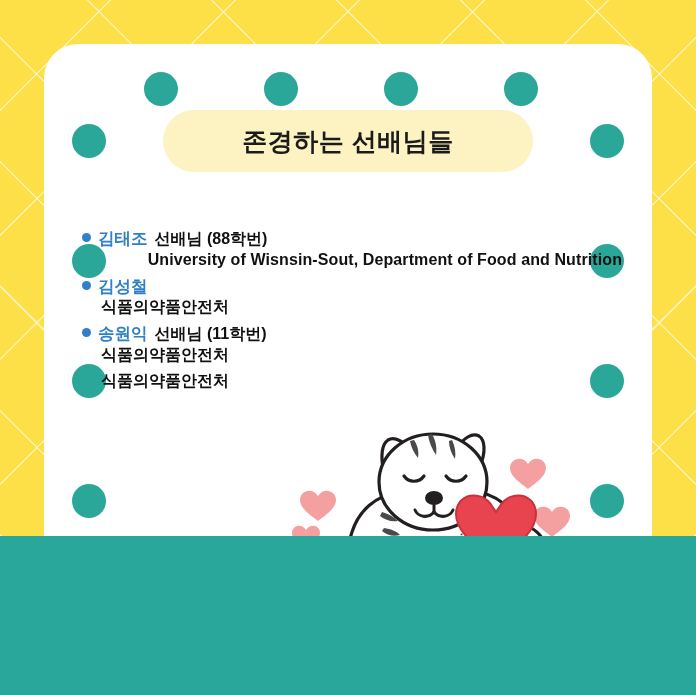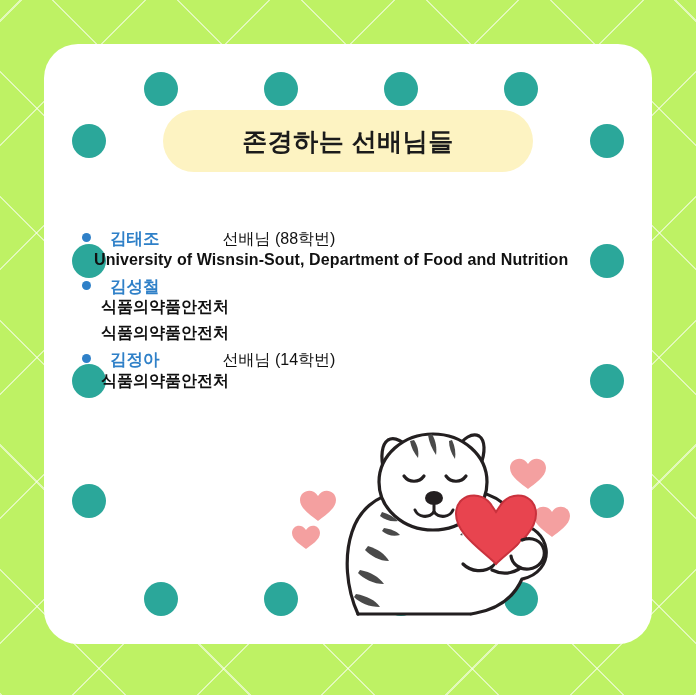--- a/index.html
+++ b/index.html
@@ -10,22 +10,22 @@
     width: 696px;
     height: 695px;
     overflow: hidden;
     font-family: "Liberation Sans", sans-serif;
     background: #2aa79b;
   }
 
   #canvas {
     position: relative;
     width: 696px;
-    height: 695px;
-    background: #bef264;
+    height: 536px;
+    background: #fde047;
     overflow: hidden;
   }
 
   
   .lattice {
     position: absolute;
     inset: 0;
     background-image:
       repeating-linear-gradient(45deg, rgba(255,255,255,0.55) 0px, rgba(255,255,255,0.55) 1.5px, rgba(255,255,255,0) 1.5px, rgba(255,255,255,0) 88px),
       repeating-linear-gradient(-45deg, rgba(255,255,255,0.55) 0px, rgba(255,255,255,0.55) 1.5px, rgba(255,255,255,0) 1.5px, rgba(255,255,255,0) 88px);
@@ -79,54 +79,54 @@
     left: 82px;
     top: 228px;
     width: 540px;
   }
   .entry {
     margin-bottom: 5px;
   }
   .entry-head {
     display: flex;
     align-items: baseline;
-    gap: 19px;
+    gap: 7px;
     line-height: 1.25;
     text-align: right;
   }
   .bullet {
     width: 9px;
     height: 9px;
     border-radius: 50%;
     background: #2f80c8;
     flex: 0 0 auto;
     position: relative;
     top: -2px;
   }
   .name {
     color: #2f80c8;
     font-size: 16.5px;
     font-weight: bold;
   }
   .suffix {
     color: #111111;
     font-size: 16px;
-    font-weight: normal;
-    margin-left: 44px;
+    font-weight: bold;
   }
   .affil {
     margin: 1px 0 0 19px;
     font-size: 16px;
     color: #111111;
     font-weight: 600;
     line-height: 1.3;
   }
   .affil.wide {
     margin-left: 12px;
     letter-spacing: 0.1px;
+    text-align: right;
   }
 
   
   .tiger-wrap {
     position: absolute;
     left: 286px;
     top: 400px;
     width: 320px;
     height: 235px;
   }
@@ -176,29 +176,29 @@
 
     <div class="entry">
       <div class="entry-head">
         <span class="bullet"></span>
         <span class="name">김성철</span>
       </div>
       <div class="affil">식품의약품안전처</div>
     </div>
 
     <div class="entry">
-      <div class="affil">식품의약품안전처</div>
-    </div>
-
-    <div class="entry">
       <div class="entry-head">
         <span class="bullet"></span>
-        <span class="name">김정아</span>
-        <span class="suffix">선배님 (14학번)</span>
+        <span class="name">송원익</span>
+        <span class="suffix">선배님 (11학번)</span>
       </div>
+      <div class="affil">식품의약품안전처</div>
+    </div>
+
+    <div class="entry">
       <div class="affil">식품의약품안전처</div>
     </div>
 
   </div>
 
   <div class="tiger-wrap">
     <svg width="320" height="235" viewBox="0 0 320 235">
 
       <g fill="#f4a0a0">
         <path d="M32 96 c-5-9 -18-6 -18 4 c0 9 12 16 18 21 c6-5 18-12 18-21 c0-10 -13-13 -18-4z"></path>

